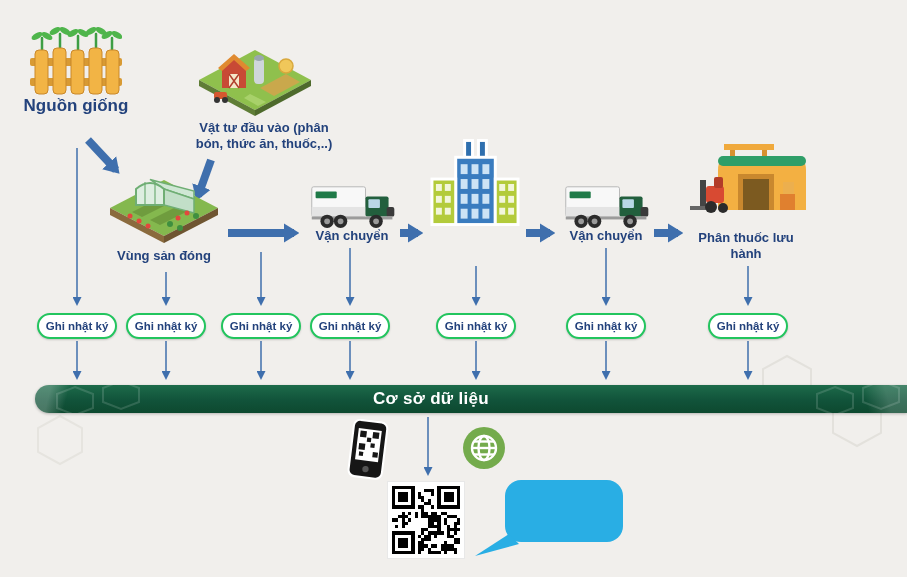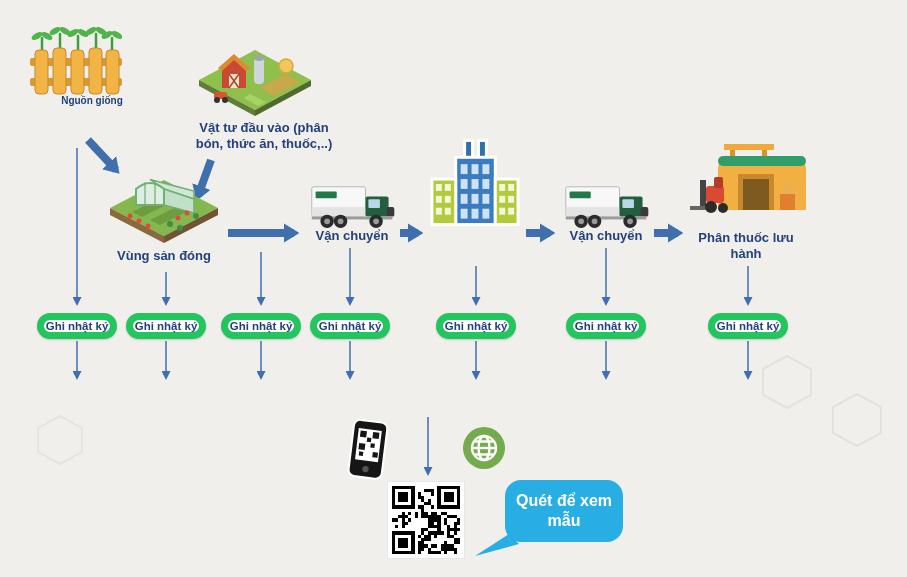--- a/index.html
+++ b/index.html
@@ -8,21 +8,21 @@
   #canvas { position:relative; width:907px; height:577px; background:#f1efec; overflow:hidden; }
   .icon-box { position:absolute; z-index:2; }
   .icon-box svg { display:block; width:100%; height:100%; }
 
   .stage-label { position:absolute; z-index:2; color:#23427c; font-weight:bold;
                  font-size:13px; line-height:1.25; text-align:center; }
 
   #connector-layer { position:absolute; left:0; top:0; z-index:1; pointer-events:none; }
 
   .pill { position:absolute; z-index:3; top:313px; width:80px; height:26px;
-          background:#ffffff; border:7px solid #22c55e; border-radius:13px;
+          background:#ffffff; border:2px solid #22c55e; border-radius:13px;
           box-shadow:0 1px 2px rgba(0,0,0,.18);
           color:#23427c; font-weight:bold; font-size:11.5px;
           display:flex; align-items:center; justify-content:center; cursor:pointer; }
 
   #db-bar { position:absolute; z-index:3; left:35px; top:385px; width:872px; height:28px;
             border-radius:14px 0 0 14px;
             background:
               linear-gradient(105deg, rgba(255,255,255,.25) 0 16px, rgba(255,255,255,0) 34px),
               linear-gradient(255deg, rgba(255,255,255,.18) 0 22px, rgba(255,255,255,0) 44px),
               linear-gradient(180deg,#1d6b4a 0%, #11533a 55%, #0d492f 100%);
@@ -129,21 +129,21 @@
       <rect x="0" y="58" width="92" height="8" rx="2" fill="#d89a33"></rect>
       <g fill="#f2b445" stroke="#c9882a" stroke-width="1">
         <rect x="5" y="30" width="13" height="44" rx="4"></rect>
         <rect x="23" y="28" width="13" height="46" rx="4"></rect>
         <rect x="41" y="30" width="13" height="44" rx="4"></rect>
         <rect x="59" y="28" width="13" height="46" rx="4"></rect>
         <rect x="76" y="30" width="13" height="44" rx="4"></rect>
       </g>
     </svg>
   </div>
-  <div class="stage-label" style="left:32px; top:95px; width:120px; font-size:10px;">Nguồn giống</div>
+  <div class="stage-label" style="left:16px; top:95px; width:120px; font-size:17px;">Nguồn giống</div>
 
   <div class="icon-box" style="left:198px; top:36px; width:115px; height:82px;">
     <svg viewBox="0 0 115 82">
       <polygon points="57,14 113,44 57,74 1,44" fill="#8fc04d"></polygon>
       <polygon points="1,44 57,74 57,80 1,50" fill="#5f7d36"></polygon>
       <polygon points="113,44 57,74 57,80 113,50" fill="#4e6a2c"></polygon>
       <polygon points="62,52 88,38 102,46 76,60" fill="#c9a84c"></polygon>
       <polygon points="52,58 68,66 60,70 46,62" fill="#a8d16a"></polygon>
       <polygon points="24,52 24,30 36,20 48,30 48,52" fill="#c84a35"></polygon>
       <polygon points="20,32 36,18 52,32 48,35 36,24 24,35" fill="#e08a30"></polygon>
@@ -287,20 +287,31 @@
   <div class="stage-label" style="left:690px; top:230px; width:112px;">Phân thuốc lưu hành</div>
 
   <div class="pill" style="left:37px;">Ghi nhật ký</div>
   <div class="pill" style="left:126px;">Ghi nhật ký</div>
   <div class="pill" style="left:221px;">Ghi nhật ký</div>
   <div class="pill" style="left:310px;">Ghi nhật ký</div>
   <div class="pill" style="left:436px;">Ghi nhật ký</div>
   <div class="pill" style="left:566px;">Ghi nhật ký</div>
   <div class="pill" style="left:708px;">Ghi nhật ký</div>
 
+  <div id="db-bar">
+    <svg class="bar-hex" viewBox="0 0 872 28" preserveAspectRatio="none">
+      <g fill="none" stroke="rgba(255,255,255,0.14)" stroke-width="2">
+        <polygon points="40,2 58,9 58,23 40,30 22,23 22,9"></polygon>
+        <polygon points="86,-4 104,3 104,17 86,24 68,17 68,3"></polygon>
+        <polygon points="800,2 818,9 818,23 800,30 782,23 782,9"></polygon>
+        <polygon points="846,-4 864,3 864,17 846,24 828,17 828,3"></polygon>
+      </g>
+    </svg>
+    <div class="bar-label">Cơ sở dữ liệu</div>
+  </div>
 
   <div id="phone-icon">
     <svg viewBox="0 0 40 58">
       <rect x="3" y="1" width="32" height="54" rx="6" fill="#161616" stroke="#ffffff" stroke-width="2"></rect>
       <rect x="8" y="9" width="22" height="30" fill="#ffffff"></rect>
       <g fill="#161616">
         <rect x="10" y="11" width="6" height="6"></rect>
           <rect x="22" y="11" width="6" height="6"></rect>
         <rect x="10" y="23" width="6" height="6"></rect>
           <rect x="21" y="22" width="4" height="4"></rect>
@@ -460,19 +471,18 @@
           <rect x="12" y="20" width="1" height="1"></rect>
           <rect x="13" y="20" width="1" height="1"></rect>
           <rect x="14" y="20" width="1" height="1"></rect>
           <rect x="16" y="20" width="1" height="1"></rect>
           <rect x="19" y="20" width="1" height="1"></rect>
         </g>
     </svg>
   </div>
 
   <div id="scan-bubble">
-    <span>Quét để xem mẫu</span>
     <svg id="bubble-tail" viewBox="0 0 44 22">
       <polygon points="34,0 44,10 0,22" fill="#29aee4"></polygon>
     </svg>
   </div>
 
 </div>
 
 </body></html>

